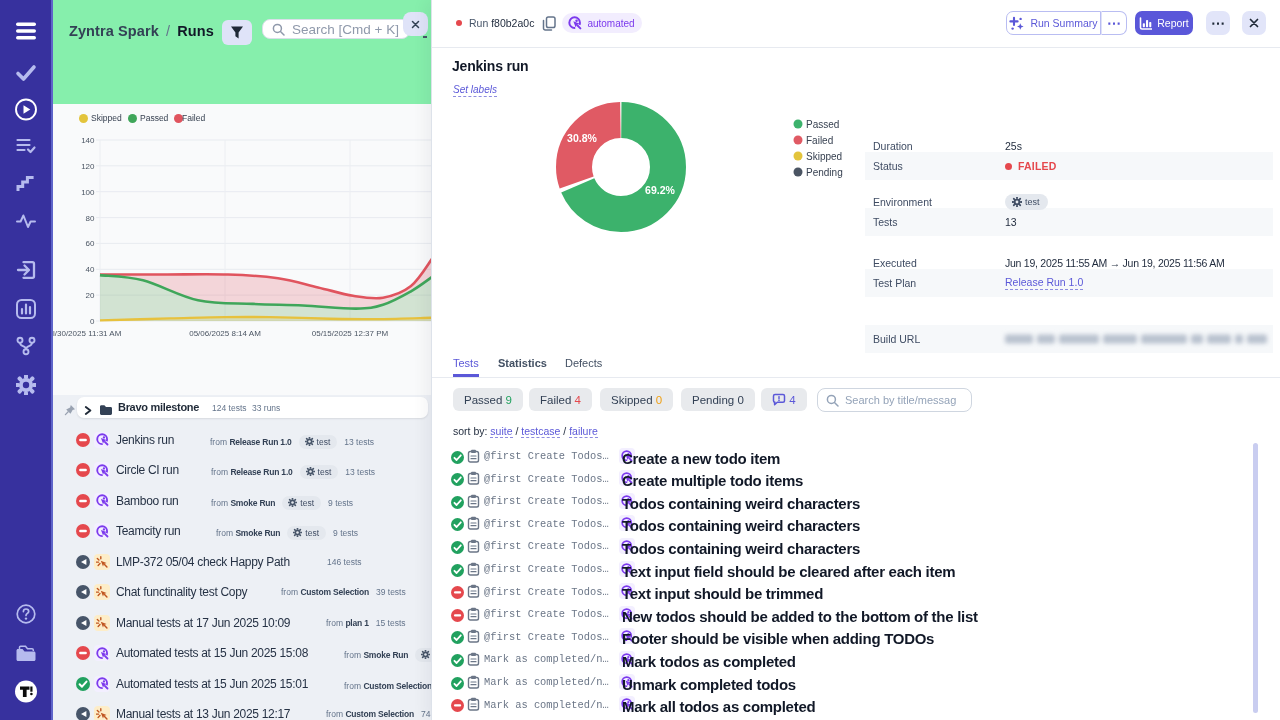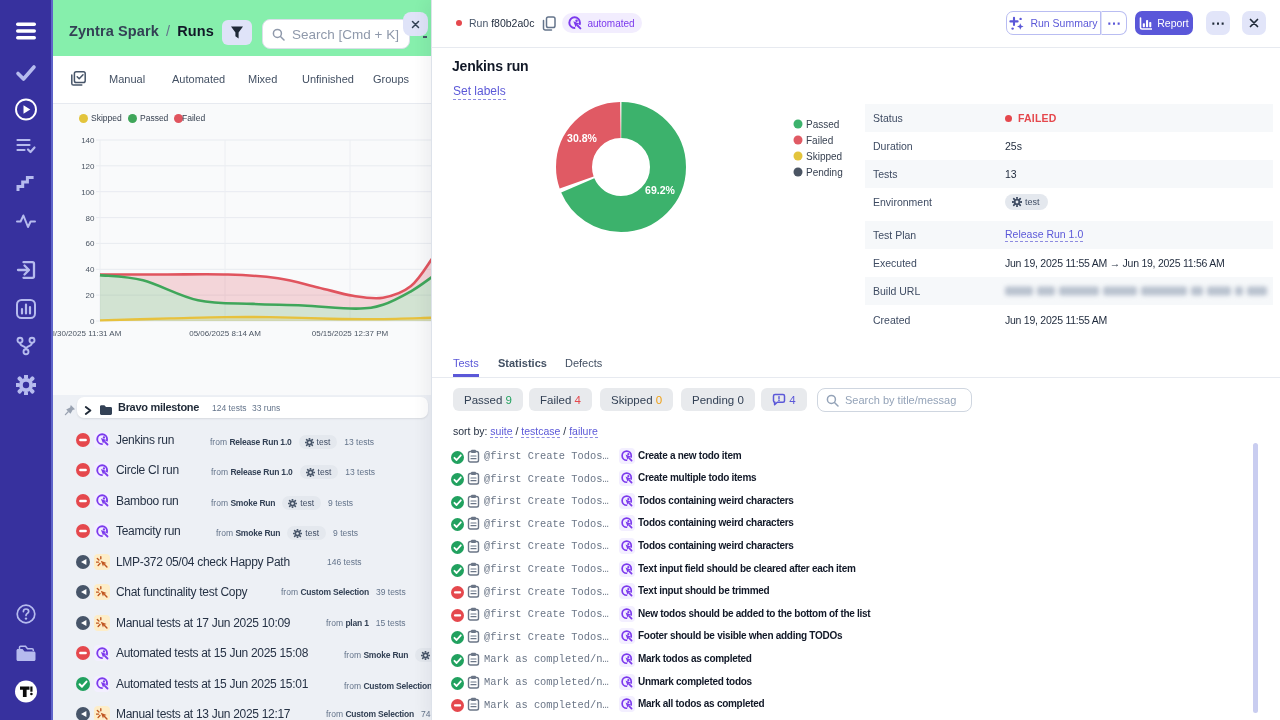--- a/index.html
+++ b/index.html
@@ -5,75 +5,75 @@
   * { margin:0; padding:0; box-sizing:border-box; }
   html,body { width:1280px; height:720px; overflow:hidden; }
   body { font-family:"Liberation Sans", sans-serif; background:#fff; position:relative; }
   #sidebar { position:absolute; left:0; top:0; width:53px; height:720px; background:#37319E; border-right:2px solid #5e64c9; box-sizing:border-box; }
   #sidebar svg { position:absolute; left:50%; transform:translateX(-50%); }
   #leftpanel { position:absolute; left:53px; top:0; width:378px; height:720px; background:#86efac; }
   #lp-title { position:absolute; left:16px; top:23px; font-size:14.5px; font-weight:700; color:#334155; letter-spacing:.1px;}
   #lp-title .sl { color:#64748b; font-weight:400; padding:0 3px; }
   #lp-title .runs { color:#111827; }
   #filterbtn { position:absolute; left:169px; top:20px; width:30px; height:25px; background:#dfe3f8; border-radius:6px; display:flex; align-items:center; justify-content:center; }
-  #lp-search { position:absolute; left:209px; top:19px; width:148px; height:30px; border:1px solid #d9dfe9; border-radius:8px; background:#fff; display:flex; align-items:center; padding-left:9px; color:#8f99ab; font-size:13.5px; white-space:nowrap; overflow:hidden; }
+  #lp-search { position:absolute; left:209px; top:19px; width:148px; height:20px; border:1px solid #d9dfe9; border-radius:8px; background:#fff; display:flex; align-items:center; padding-left:9px; color:#8f99ab; font-size:13.5px; white-space:nowrap; overflow:hidden; }
   #lp-search span { margin-left:7px; }
   #lp-close { position:absolute; left:350px; top:12px; width:25px; height:24px; background:#dfe3f8; border-radius:8px; display:flex; align-items:center; justify-content:center; }
   #lp-dash { position:absolute; left:370px; top:36px; width:4px; height:1.5px; background:#475569; }
   #lp-tabs { position:absolute; left:0; top:56px; width:100%; height:48px; border-bottom:1px solid #e7eaf0; background:#fff; }
   .lptab { position:absolute; top:17px; font-size:11px; font-weight:500; color:#435063; }
   #lp-chartzone { position:absolute; left:0; top:104px; width:100%; height:291px; background:#f9fafb; }
   .legdot { position:absolute; top:3px; width:9px; height:9px; border-radius:50%; }
   .legtxt { position:absolute; top:2px; }
   #lp-legend { position:absolute; left:0; top:7px; width:100%; height:14px; font-size:8.5px; color:#374151; }
   #lp-list { position:absolute; left:0; top:395px; width:100%; height:325px; background:#edf0f5; }
   #mcard { position:absolute; left:24px; top:2px; width:351px; height:21px; background:#fff; border-radius:7px; box-shadow:0 1px 2px rgba(15,23,42,.10); }
   .runrow { position:absolute; left:0; width:378px; height:30px; }
   .rr-status { position:absolute; left:23px; top:8px; width:14px; height:14px; }
   .rr-type { position:absolute; left:41px; top:7px; width:16px; height:16px; border-radius:4px; display:flex; align-items:center; justify-content:center; }
   .rr-type.auto { background:#f3efff; }
   .rr-type.man { background:#fdedc8; }
   .rr-title { position:absolute; left:63px; top:8px; font-size:12px; letter-spacing:-0.3px; color:#263245; white-space:nowrap; }
   .rr-rest { position:absolute; top:10px; font-size:8.5px; color:#64748b; white-space:nowrap; display:flex; align-items:center;margin-left:28px; }
   .rr-from b { color:#334155; font-size:8.5px; letter-spacing:-0.2px; }
-  .badge-test { display:inline-flex; align-items:flex-end; background:#e4e8ee; border-radius:8px; padding:2px 7px 2px 6px; color:#3f4c63; font-size:8.5px; margin:0 7px; }
+  .badge-test { display:inline-flex; align-items:flex-start; background:#e4e8ee; border-radius:8px; padding:2px 7px 2px 6px; color:#3f4c63; font-size:8.5px; margin:0 7px; }
   #rightpanel { position:absolute; left:431px; top:0; width:849px; height:720px; background:#fff; border-left:1px solid #dde2ea; box-shadow:-6px 0 14px rgba(15,23,42,.05); }
   #rp-topbar { position:absolute; left:0; top:0; width:100%; height:48px; border-bottom:1px solid #e7eaf0; background:#fff;}
   #rp-runid { position:absolute; left:24px; top:13px; font-size:10.5px; color:#475569; display:flex; align-items:center; }
   #rp-runid b { color:#1e293b; font-weight:400; }
   .pill-auto { display:inline-flex; align-items:center; background:#f2edfe; border-radius:12px; padding:3px 7px 3px 6px; color:#7c3aed; font-size:10px; font-weight:500; }
   .btn { position:absolute; top:11px; height:24px; border-radius:7px; display:flex; align-items:center; justify-content:center; font-size:10.5px; white-space:nowrap; }
   #btn-runsummary { left:574px; width:95px; border:1px solid #b9bdf2; border-radius:7px 0 0 7px; color:#5b58d8; font-weight:500; background:#fff; }
   #btn-runsummary svg { margin-right:6px; }
   #btn-rs-dots { left:669px; width:26px; border:1px solid #b9bdf2; border-left:1px solid #dfe1f8; border-radius:0 7px 7px 0; color:#5b58d8; background:#fff; font-weight:700; font-size:14px; }
   #btn-report { left:703px; width:58px; background:#5a57d9; color:#fff; font-weight:500; }
   #btn-report svg { margin-right:5px; }
   #btn-dots { left:774px; width:24px; background:#e2e5f9; color:#1f2937; font-weight:700; font-size:14px; }
   #btn-close { left:810px; width:24px; background:#e2e5f9; color:#1f2937; }
   #rp-title { position:absolute; left:20px; top:58px; font-size:14px; letter-spacing:-0.2px; font-weight:700; color:#111827; }
-  #rp-setlabels { position:absolute; left:21px; top:84px; font-size:12px; color:#5b58d8; border-bottom:1px dashed #8e8ce0; padding-bottom:1px; }
+  #rp-setlabels { position:absolute; left:21px; top:84px; font-size:10px; color:#5b58d8; border-bottom:1px dashed #8e8ce0; padding-bottom:1px;font-style:italic; }
   .dt-row { position:absolute; left:433px; width:408px; }
   .dt-label { position:absolute; left:8px; top:50%; transform:translateY(-50%); font-size:10.5px; color:#3f4c63; }
   .dt-val { position:absolute; left:140px; top:50%; transform:translateY(-50%); font-size:10.5px; color:#1e293b; white-space:nowrap; display:flex; align-items:center; }
-  .dt-shade { background:#f6f8fa; }
+  .dt-shade { background:#f6f8fa;margin-top:48px; }
   #rp-tabs { position:absolute; left:0; top:354px; width:100%; height:24px; border-bottom:1px solid #e7eaf0; }
   .rptab { position:absolute; top:3px; font-size:11px; color:#435063; }
   #rptab-active { color:#5b58d8; font-weight:500; border-bottom:3px solid #5b58d8; padding-bottom:5px; }
   .fpill { position:absolute; top:388px; height:23px; background:#e8eaed; border-radius:6px; display:flex; align-items:center; font-size:11.5px; color:#334155; padding:0 11px; }
   .fpill b { font-weight:500; }
   #rp-sortby { position:absolute; left:21px; top:425px; font-size:10.5px; color:#1e293b; }
   #rp-sortby a { color:#5b58d8; text-decoration:none; border-bottom:1px dashed #8e8ce0; }
   #rp-search { position:absolute; left:385px; top:388px; width:155px; height:24px; border:1px solid #cfd6e0; border-radius:8px; display:flex; align-items:center; padding-left:8px; font-size:11px; color:#94a3b8; background:#fff; white-space:nowrap; overflow:hidden; }
   #rp-search svg { margin-right:6px; }
   .trow { position:absolute; left:0; width:830px; height:22.6px; }
   .tr-status { position:absolute; left:19px; top:4px; width:13px; height:13px; }
   .tr-clip { position:absolute; left:35px; top:3px; }
   .tr-mono { position:absolute; left:52px; top:4.5px; font-family:"Liberation Mono", monospace; font-size:10.4px; color:#6b7687; }
   .tr-type { position:absolute; left:187px; top:2px; width:16px; height:16px; background:#f3efff; border-radius:4px; display:flex; align-items:center; justify-content:center; }
-  .tr-title { position:absolute; left:206px; top:4px; font-size:10px; letter-spacing:-0.28px; font-weight:700; color:#111827; white-space:nowrap; }
+  .tr-title { position:absolute; left:190px; top:4px; font-size:15px; letter-spacing:-0.28px; font-weight:700; color:#111827; white-space:nowrap; }
   #rp-scroll { position:absolute; left:821px; top:443px; width:5px; height:270px; background:#c9cdf0; border-radius:3px; }
 </style>
 </head>
 <body>
   <div id="sidebar">
     <svg width="22" height="22" viewBox="0 0 22 22" style="top:20px">
       <rect x="1" y="2.5" width="20" height="3.4" rx="1.7" fill="#fff"></rect>
       <rect x="1" y="9.3" width="20" height="3.4" rx="1.7" fill="#fff"></rect>
       <rect x="1" y="16.1" width="20" height="3.4" rx="1.7" fill="#fff"></rect>
     </svg>
@@ -151,32 +151,20 @@
         <path d="M8.5 8.5 L12 12" stroke="#8f99ab" stroke-width="1.5" stroke-linecap="round"></path>
       </svg>
       <span>Search [Cmd + K]</span>
     </div>
     <div id="lp-close">
       <svg width="11" height="11" viewBox="0 0 11 11">
         <path d="M2.5 2.5 L8.5 8.5 M8.5 2.5 L2.5 8.5" stroke="#334155" stroke-width="1.5" stroke-linecap="round"></path>
       </svg>
     </div>
     <div id="lp-dash"></div>
-    <div id="lp-tabs">
-      <span class="lptab" style="left:18px;top:15px;"><svg width="15" height="15" viewBox="0 0 15 15">
-          <rect x="3.4" y="0.8" width="10.8" height="10.8" rx="1.8" stroke="#475569" stroke-width="1.5" fill="none"></rect>
-          <path d="M6.2 5.8 L8.2 7.8 L12 3.8" stroke="#475569" stroke-width="1.5" fill="none" stroke-linecap="round" stroke-linejoin="round"></path>
-          <path d="M0.8 4 V12.4 C0.8 13.3 1.5 14 2.4 14 H10.8" stroke="#475569" stroke-width="1.5" fill="none" stroke-linecap="round"></path>
-        </svg></span>
-      <span class="lptab" style="left:56px;">Manual</span>
-      <span class="lptab" style="left:119px;">Automated</span>
-      <span class="lptab" style="left:195px;">Mixed</span>
-      <span class="lptab" style="left:249px;">Unfinished</span>
-      <span class="lptab" style="left:320px;">Groups</span>
-    </div>
     <div id="lp-chartzone">
       <div id="lp-legend">
         <span class="legdot" style="left:26px;background:#e3c43c"></span>
         <span class="legtxt" style="left:38px;">Skipped</span>
         <span class="legdot" style="left:75px;background:#3fa65a"></span>
         <span class="legtxt" style="left:87px;">Passed</span>
         <span class="legdot" style="left:121px;background:#e0545e"></span>
         <span class="legtxt" style="left:129px;">Failed</span>
       </div>
       <svg width="378" height="264" viewBox="0 0 378 264" style="position:absolute;left:0;top:28.5px">
@@ -626,26 +614,20 @@
           <span style="display:inline-block;height:9px;background:#b9c2cf;width:40px;border-radius:2px;"></span>
           <span style="display:inline-block;height:9px;background:#b9c2cf;width:34px;border-radius:2px;"></span>
           <span style="display:inline-block;height:9px;background:#b9c2cf;width:46px;border-radius:2px;"></span>
           <span style="display:inline-block;height:9px;background:#b9c2cf;width:12px;border-radius:2px;"></span>
           <span style="display:inline-block;height:9px;background:#b9c2cf;width:24px;border-radius:2px;"></span>
           <span style="display:inline-block;height:9px;background:#b9c2cf;width:8px;border-radius:2px;"></span>
           <span style="display:inline-block;height:9px;background:#b9c2cf;width:20px;border-radius:2px;"></span>
         </span>
       </span>
     </div>
-    <div class="dt-row" style="top:305px;height:29px;">
-      <span class="dt-label">Created</span>
-      <span class="dt-val">
-        <span style="letter-spacing:-0.25px;">Jun 19, 2025 11:55 AM</span>
-      </span>
-    </div>
     <div id="rp-tabs">
       <span class="rptab" id="rptab-active" style="left:21px;">Tests</span>
       <span class="rptab" style="left:66px;font-weight:bold;">Statistics</span>
       <span class="rptab" style="left:133px;">Defects</span>
     </div>
     <div class="fpill" style="left:21px;">Passed&nbsp;<b style="color:#21a15f;">9</b></div>
     <div class="fpill" style="left:97px;">Failed&nbsp;<b style="color:#e5484d;">4</b></div>
     <div class="fpill" style="left:168px;">Skipped&nbsp;<b style="color:#ef9f12;">0</b></div>
     <div class="fpill" style="left:249px;">Pending 0</div>
     <div class="fpill" style="left:329px;"><svg width="14" height="13" viewBox="0 0 14 13">

